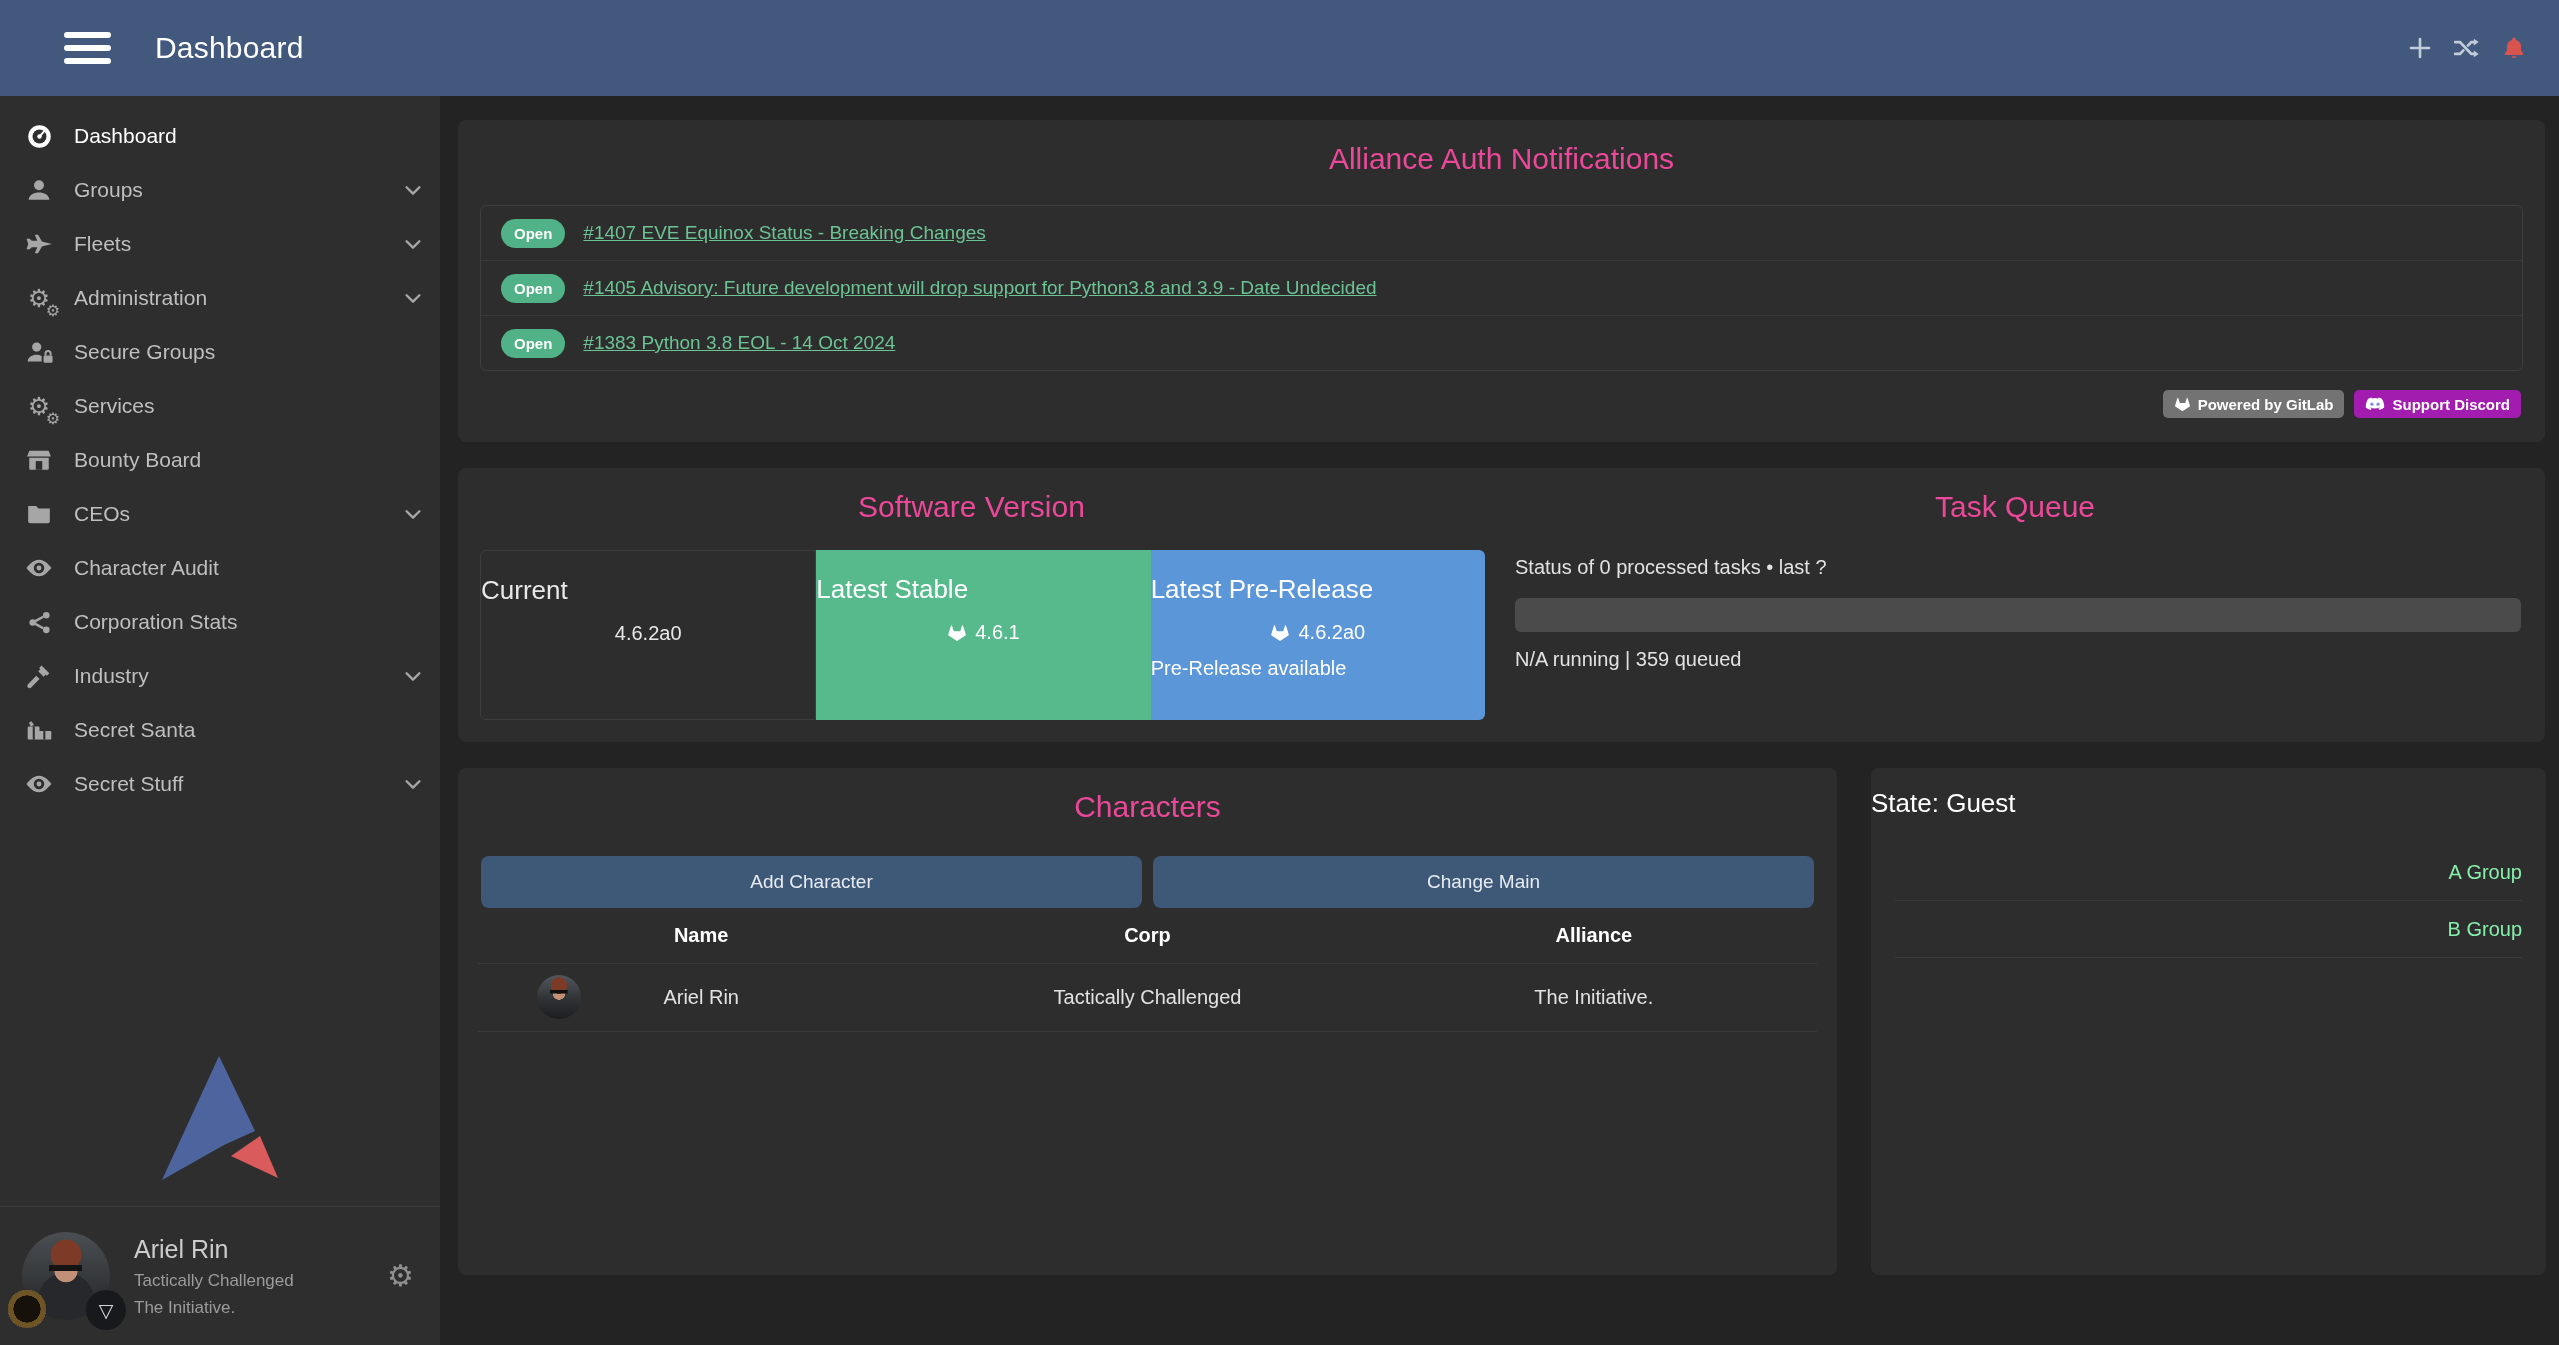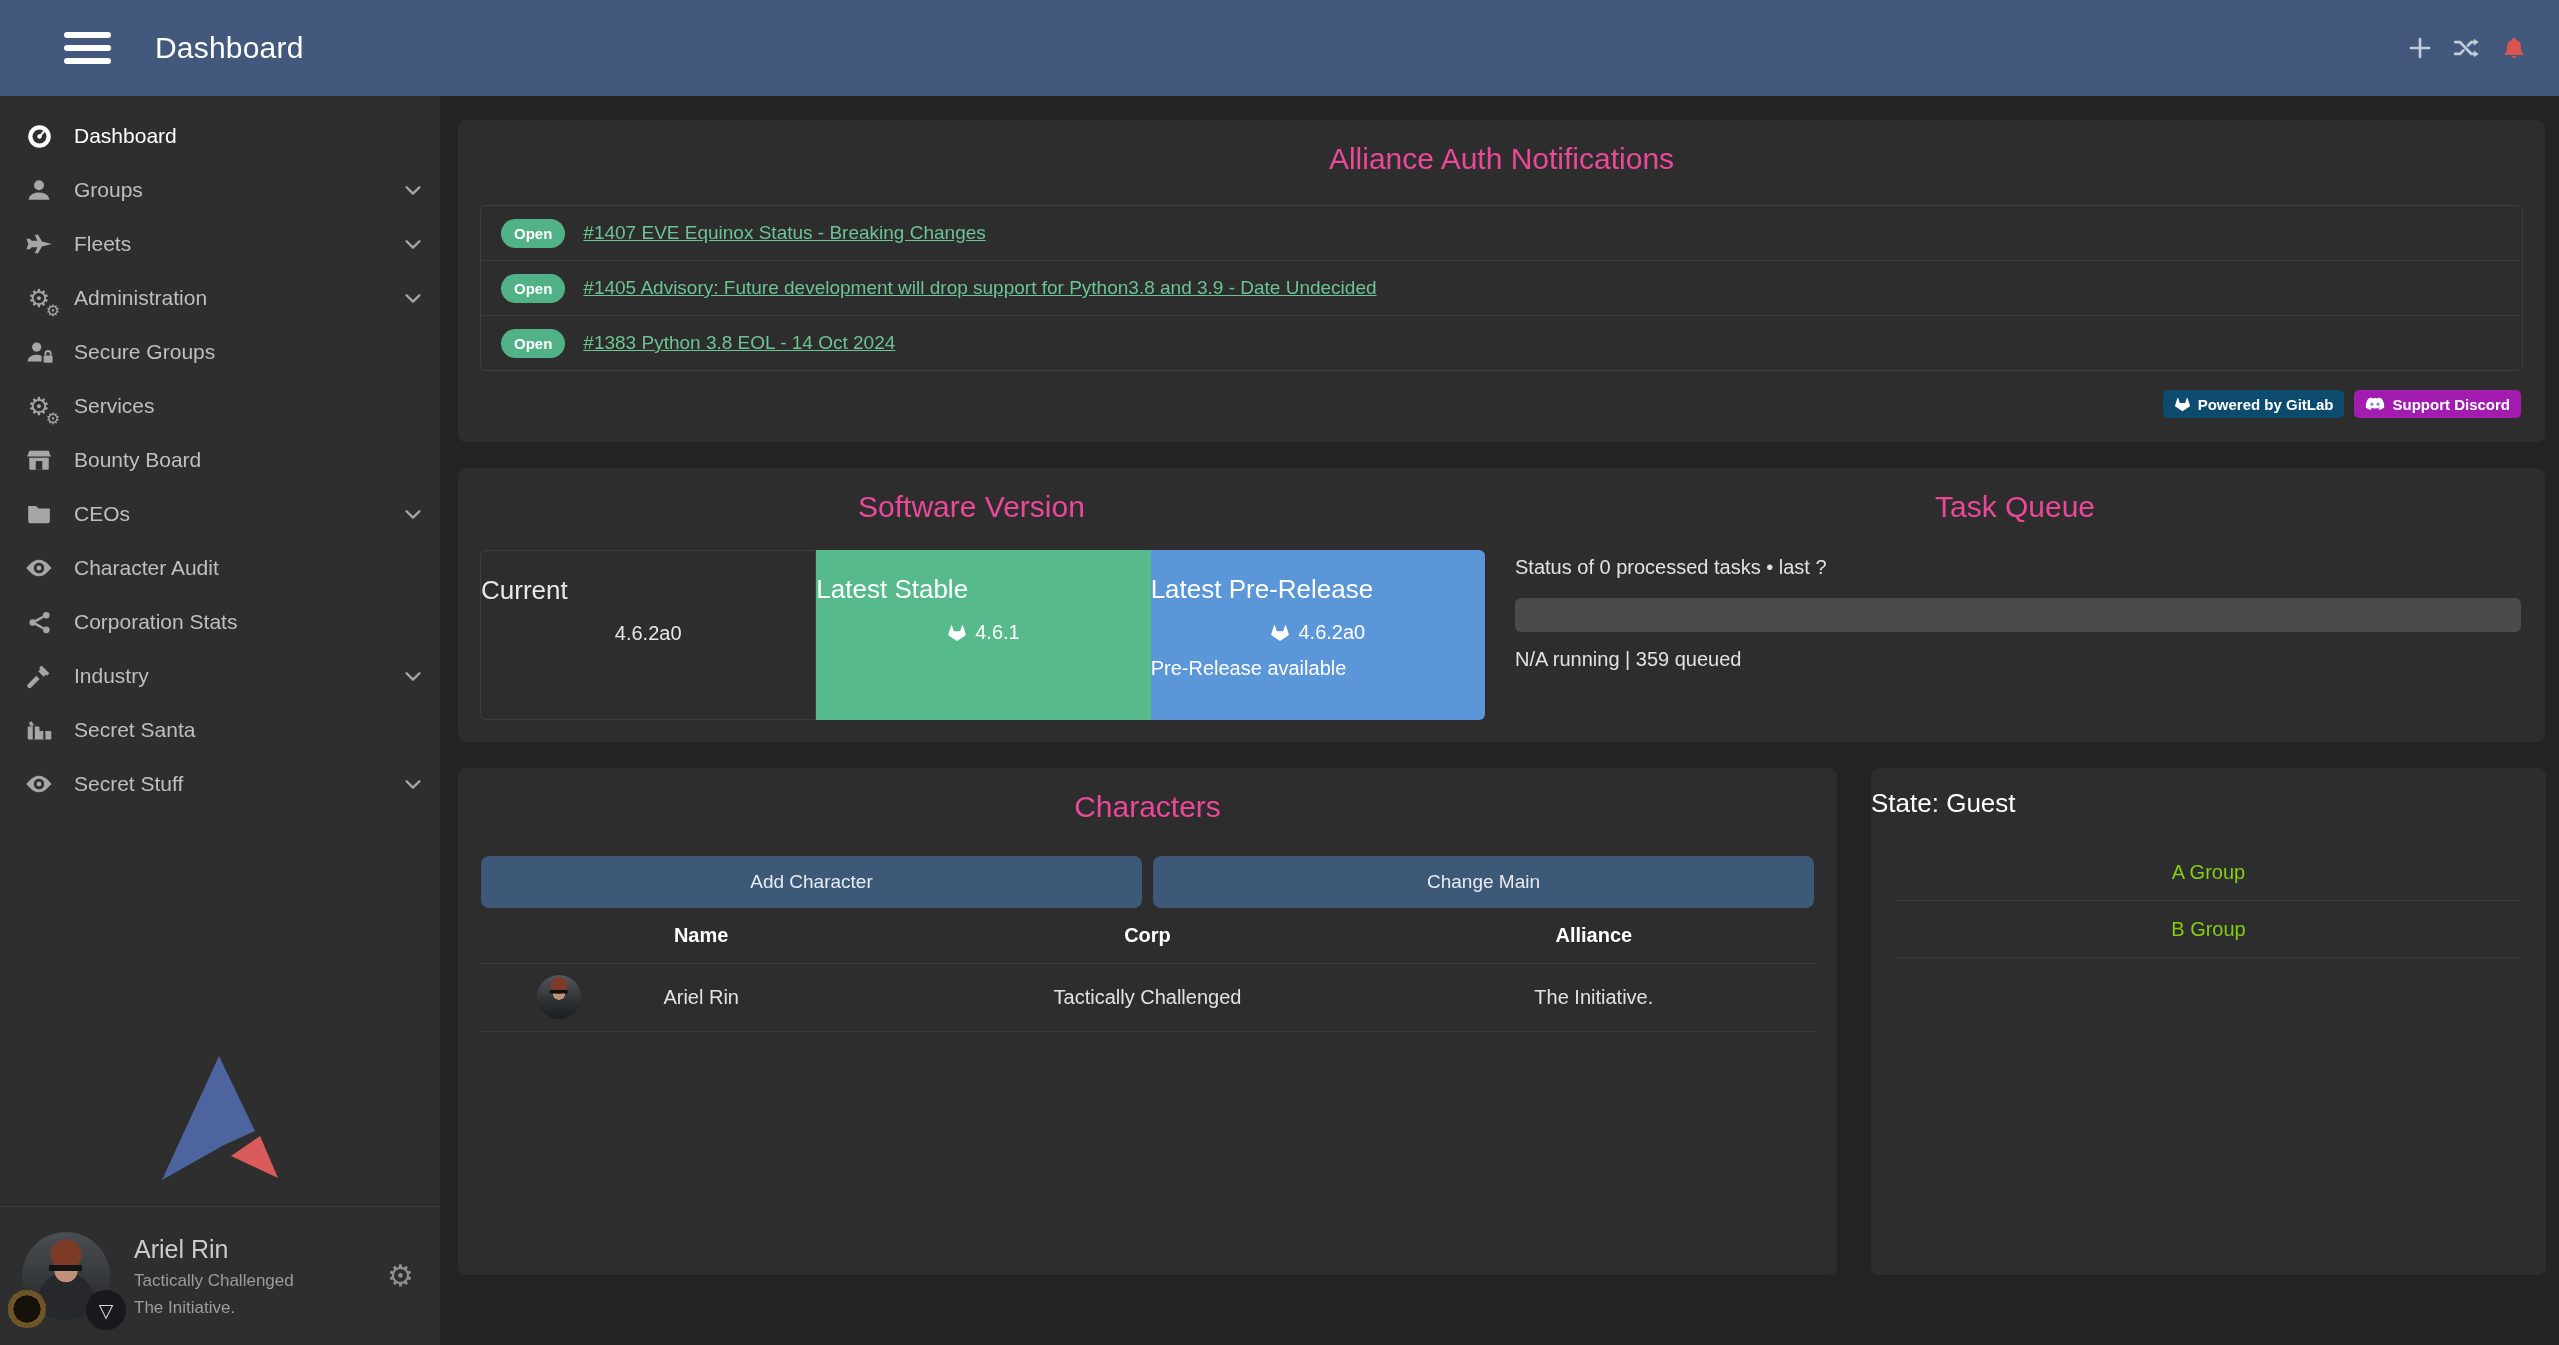--- a/index.html
+++ b/index.html
@@ -58,21 +58,21 @@
   .panel h2{margin:0;padding-top:22px;text-align:center;font-size:30px;font-weight:500;color:#ec4899}
 
   .p1{left:18px;top:24px;width:2087px;height:322px}
   .nlist{position:absolute;left:22px;right:22px;top:85px;border:1px solid #3E3E3E;border-radius:6px;overflow:hidden}
   .nrow{height:54px;display:flex;align-items:center;padding-left:20px}
   .nrow + .nrow{border-top:1px solid #3A3A3A}
   .open-badge{background:#50B286;color:#fff;font-weight:bold;font-size:15px;padding:6px 13px;border-radius:15px;flex:none}
   .nlink{margin-left:18px;font-size:19px;color:#6CC394;text-decoration:underline;cursor:pointer;white-space:nowrap}
   .foot-badges{position:absolute;right:24px;bottom:24px;display:flex;gap:10px}
   .fb{height:28px;display:flex;align-items:center;gap:7px;padding:0 11px;border-radius:5px;color:#fff;font-weight:bold;font-size:15px;cursor:pointer}
-  .fb.gitlab{background:#0c4a6e}
+  .fb.gitlab{background:#737373}
   .fb.discord{background:#a21caf}
 
   .p2{left:18px;top:372px;width:2087px;height:274px;display:flex}
   .sv-col{width:1027px;position:relative}
   .tq-col{flex:1;position:relative}
   .sv-col h2,.tq-col h2{padding-top:22px}
   .vboxes{position:absolute;left:22px;top:82px;width:1005px;height:170px;display:flex;text-align:left;color:#fff}
   .vbox{flex:1}
   .vbox.current{border:1px solid #3E3E3E;border-radius:6px 0 0 6px;color:#E8E8E8}
   .vbox.stable{background:#57BA8D}
@@ -93,21 +93,21 @@
   .crow-avatar{position:absolute;left:59px;top:11px;width:44px;height:44px;border-radius:50%;
     background:
       linear-gradient(#101010,#101010) 50% 38%/40% 8% no-repeat,
       radial-gradient(circle at 50% 24%, #7d3a26 0 20%, rgba(0,0,0,0) 21%),
       radial-gradient(circle at 50% 42%, #c09079 0 18%, rgba(0,0,0,0) 19%),
       linear-gradient(180deg,#53575c 0%,#303336 55%,#1b1d1f 100%);}
 
   .p4{left:1431px;top:672px;width:675px;height:507px}
   .m-state{margin-top:20px;font-size:26px;color:#fff}
   .m-groups{margin-top:25px}
-  .m-group{height:56px;line-height:56px;text-align:center;font-size:20px;color:#84cc16;border-bottom:1px solid #3A3A3A;margin:0 24px}
+  .m-group{height:56px;line-height:56px;text-align:right;font-size:20px;color:#86efac;border-bottom:1px solid #3A3A3A;margin:0 24px}
 </style>
 </head>
 <body>
 
 <header class="navbar">
   <div class="burger">
     <span></span>
       <span></span>
       <span></span>
   </div>

